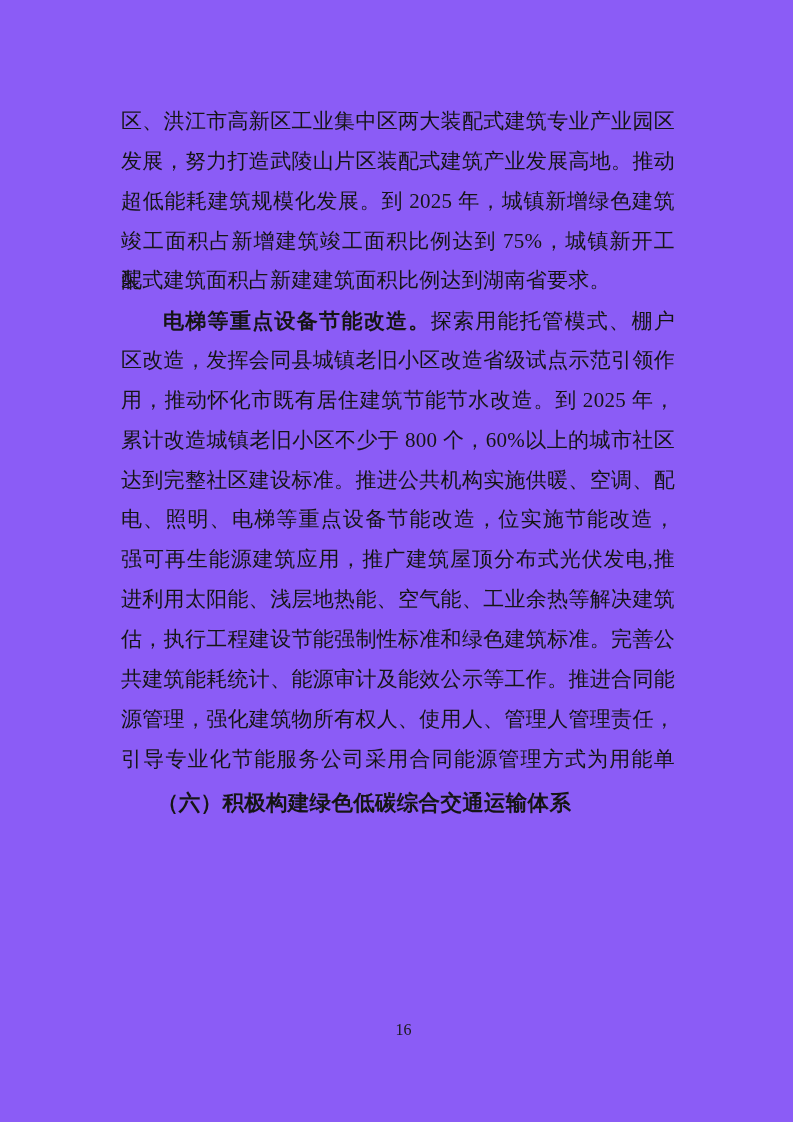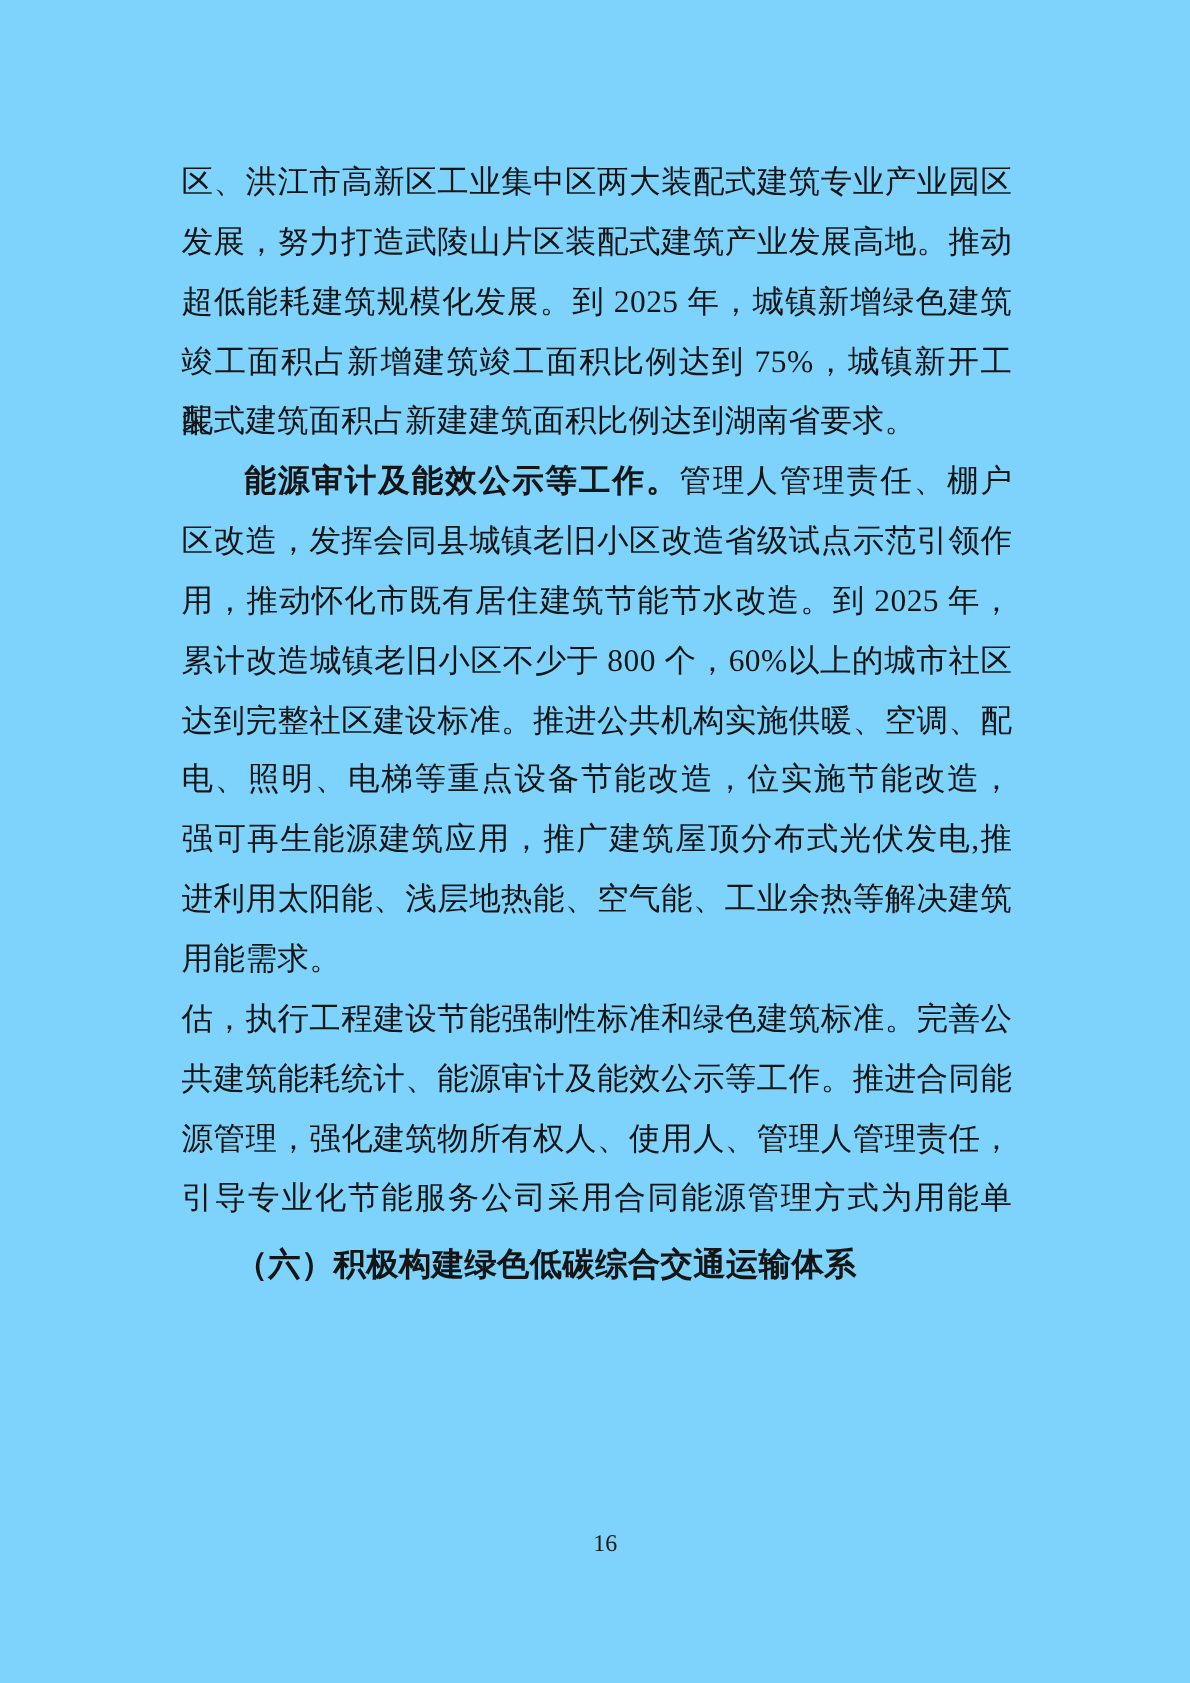--- a/index.html
+++ b/index.html
@@ -5,21 +5,21 @@
   html, body {
     margin: 0;
     padding: 0;
     background: #e9e9e9;
   }
   .page {
     position: relative;
     width: 793px;
     height: 1122px;
     margin: 0 auto;
-    background: #7dd3fc;
+    background: #8b5cf6;
     overflow: hidden;
     font-family: "Liberation Serif", "DejaVu Serif", serif;
     color: #151515;
   }
   .doc-body {
     position: absolute;
     left: 121px;
     top: 102px;
     width: 554px;
   }
@@ -77,29 +77,28 @@
 <div class="page">
   <div class="doc-body" id="doc-body">
       <div class="para body">
         <div class="line justify"><span class="seg">区、洪江市高新区工业集中区两大装配式建筑专业产业园区</span></div>
         <div class="line justify"><span class="seg">发展，努力打造武陵山片区装配式建筑产业发展高地。推动</span></div>
         <div class="line justify"><span class="seg">超低能耗建筑规模化发展。到 2025 年，城镇新增绿色建筑</span></div>
         <div class="line justify"><span class="seg">竣工面积占新增建筑竣工面积比例达到 75%，城镇新开工装</span></div>
         <div class="line"><span class="seg">配式建筑面积占新建建筑面积比例达到湖南省要求。</span></div>
       </div>
       <div class="para body">
-        <div class="line justify indent"><span class="seg-bold">能源审计及能效公示等工作。</span><span class="seg">管理人管理责任、棚户</span></div>
+        <div class="line justify indent"><span class="seg-bold">电梯等重点设备节能改造。</span><span class="seg">探索用能托管模式、棚户</span></div>
         <div class="line justify"><span class="seg">区改造，发挥会同县城镇老旧小区改造省级试点示范引领作</span></div>
         <div class="line justify"><span class="seg">用，推动怀化市既有居住建筑节能节水改造。到 2025 年，</span></div>
         <div class="line justify"><span class="seg">累计改造城镇老旧小区不少于 800 个，60%以上的城市社区</span></div>
         <div class="line justify"><span class="seg">达到完整社区建设标准。推进公共机构实施供暖、空调、配</span></div>
         <div class="line justify"><span class="seg">电、照明、电梯等重点设备节能改造，位实施节能改造，</span></div>
         <div class="line justify"><span class="seg">强可再生能源建筑应用，推广建筑屋顶分布式光伏发电,推</span></div>
         <div class="line justify"><span class="seg">进利用太阳能、浅层地热能、空气能、工业余热等解决建筑</span></div>
-        <div class="line"><span class="seg">用能需求。</span></div>
       </div>
       <div class="para body">
         <div class="line justify"><span class="seg">估，执行工程建设节能强制性标准和绿色建筑标准。完善公</span></div>
         <div class="line justify"><span class="seg">共建筑能耗统计、能源审计及能效公示等工作。推进合同能</span></div>
         <div class="line justify"><span class="seg">源管理，强化建筑物所有权人、使用人、管理人管理责任，</span></div>
         <div class="line justify"><span class="seg">引导专业化节能服务公司采用合同能源管理方式为用能单</span></div>
       </div>
       <div class="para heading">
         <div class="line"><span class="seg-bold">（六）积极构建绿色低碳综合交通运输体系</span></div>
       </div>

